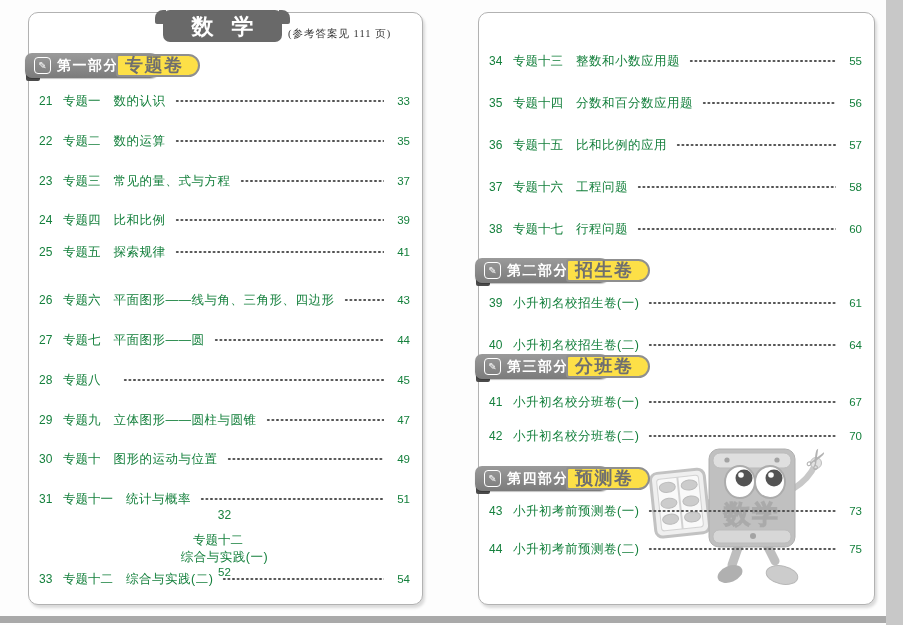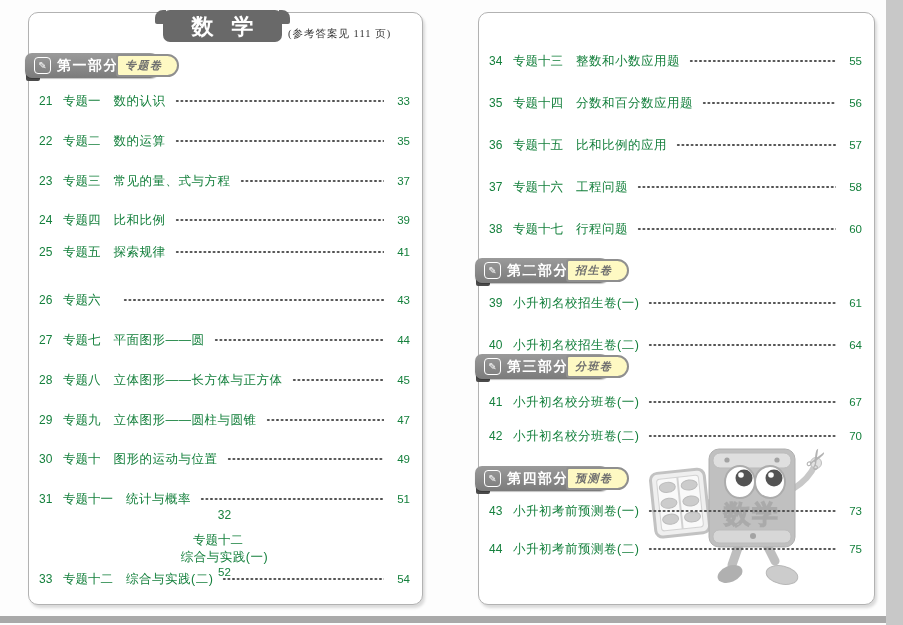--- a/index.html
+++ b/index.html
@@ -51,23 +51,23 @@
     display:flex; align-items:center; color:#ffffff;
   }
   .section .pencil {
     width:15px; height:15px; margin:0 6px 0 9px; border:1.2px solid #ffffff;
     border-radius:4px; font-size:10px; line-height:15px; text-align:center; color:#fff;
     flex:0 0 auto;
   }
   .section .part { font-size:14px; font-weight:bold; letter-spacing:1.5px; white-space:nowrap; }
   .section .tag {
     position:absolute; left:91px; top:1px; height:19px; line-height:19px;
-    background:#fef9c3; border:2px solid #8f8f8f; border-radius:4px 14px 14px 4px;
-    padding:0 14px 0 7px; color:#6f6f6f; font-size:11px; font-weight:bold;
-    letter-spacing:1.5px; white-space:nowrap;font-style:italic;
+    background:#fde047; border:2px solid #8f8f8f; border-radius:4px 14px 14px 4px;
+    padding:0 14px 0 7px; color:#6f6f6f; font-size:18px; font-weight:bold;
+    letter-spacing:1.5px; white-space:nowrap;
   }
 
   
   .row {
     position:absolute; left:10px; right:12px; height:38px;
     display:flex; align-items:center; z-index:1;
     color:#15803d; font-size:12px;
   }
   .row .num   { flex:0 0 24px; }
   .row .label { flex:0 0 auto; margin-right:13px; font-size:12.5px; }
@@ -133,34 +133,34 @@
         <div class="row" style="top: 220px;">
     <span class="num">25</span>
     <span class="label">专题五</span>
     <span class="title">探索规律</span>
     <span class="dots"></span>
     <span class="pnum">41</span>
   </div>
         <div class="row" style="top: 268px;">
     <span class="num">26</span>
     <span class="label">专题六</span>
+    <span class="title">平面图形——线与角、三角形、四边形</span>
     <span class="dots"></span>
     <span class="pnum">43</span>
   </div>
         <div class="row" style="top: 308px;">
     <span class="num">27</span>
     <span class="label">专题七</span>
     <span class="title">平面图形——圆</span>
     <span class="dots"></span>
     <span class="pnum">44</span>
   </div>
         <div class="row" style="top: 348px;">
     <span class="num">28</span>
     <span class="label">专题八</span>
-    <span class="title">立体图形——长方体与正方体</span>
     <span class="dots"></span>
     <span class="pnum">45</span>
   </div>
         <div class="row" style="top: 388px;">
     <span class="num">29</span>
     <span class="label">专题九</span>
     <span class="title">立体图形——圆柱与圆锥</span>
     <span class="dots"></span>
     <span class="pnum">47</span>
   </div>

